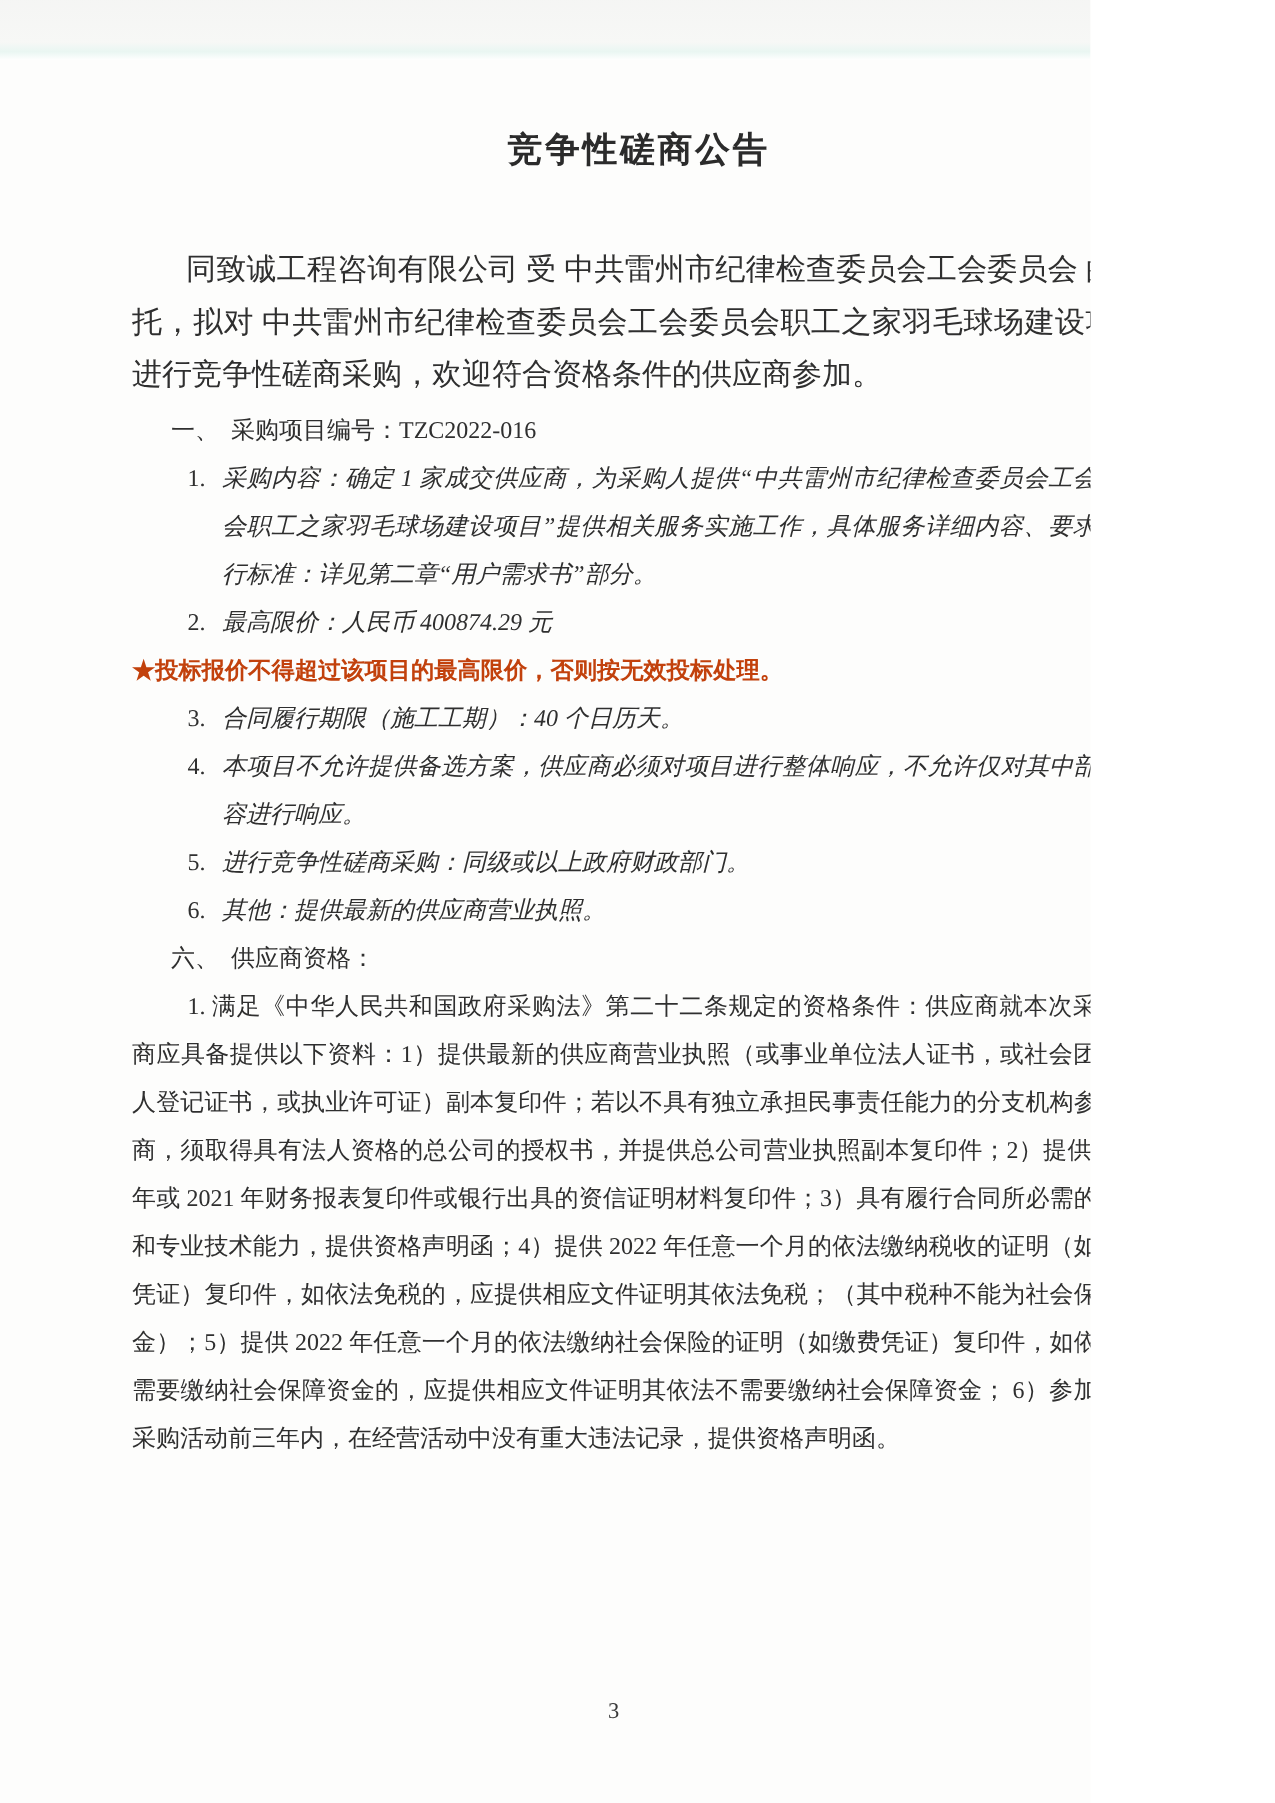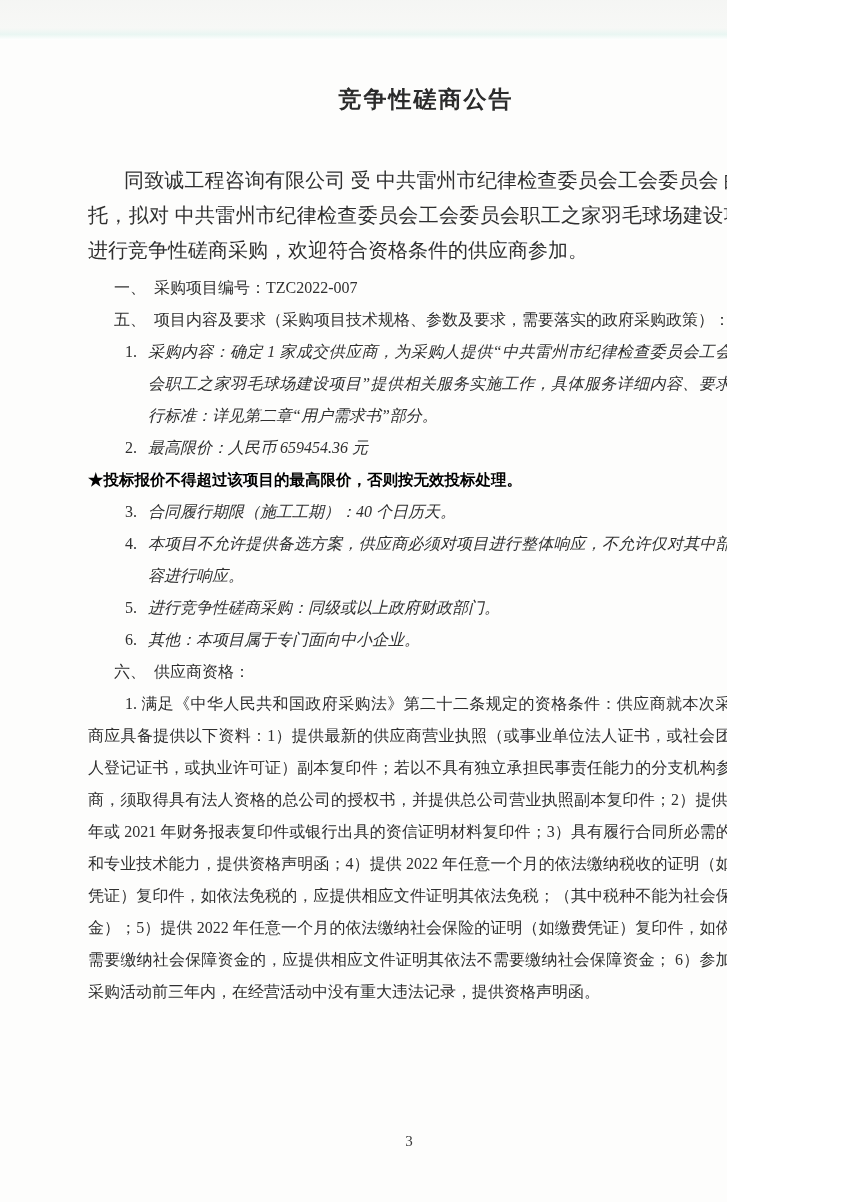--- a/index.html
+++ b/index.html
@@ -21,21 +21,21 @@
   }
   .intro {
     margin:0 0 4px; font-size:20px; line-height:35px;
     text-indent:36px; text-align:justify;
   }
   .l1 { font-size:16px; line-height:32px; padding-left:26px; }
   .l1 .num { display:inline-block; min-width:40px; }
   .sub { display:flex; font-size:16px; line-height:32px; }
   .sub .num { flex:0 0 23px; margin-left:37px; }
   .sub .txt { flex:1; text-align:justify;font-style:italic; }
-  .warning { margin:0; font-size:15.5px; font-weight:bold; line-height:32px; color:#000000; }
+  .warning { margin:0; font-size:15.5px; font-weight:bold; line-height:32px; color:#c2410c; }
   .para {
     margin:0; font-size:16px; line-height:32px;
     text-indent:37px; text-align:justify;
   }
   .pageno {
     position:absolute; bottom:52px; left:88px; width:676px;
     text-align:center; font-size:15px; color:#3a3a3a;
     transform:translateX(-17px);
   }
   .seal {
@@ -52,52 +52,49 @@
 
 <div class="page">
   <div class="scan-band"></div>
 
   <div class="content">
     <h1 class="title">竞争性磋商公告</h1>
 
     <p class="intro">同致诚工程咨询有限公司 受 中共雷州市纪律检查委员会工会委员会 的委托，拟对 中共雷州市纪律检查委员会工会委员会职工之家羽毛球场建设项目 进行竞争性磋商采购，欢迎符合资格条件的供应商参加。</p>
 
     <div class="l1">
-      <span class="num">一、</span><span>采购项目编号：TZC2022-007</span>
-    </div>
-    <div class="l1">
-      <span class="num">五、</span><span>项目内容及要求（采购项目技术规格、参数及要求，需要落实的政府采购政策）：</span>
+      <span class="num">一、</span><span>采购项目编号：TZC2022-016</span>
     </div>
 
     <div class="sub">
       <span class="num">1.</span>
       <div class="txt">采购内容：确定 1 家成交供应商，为采购人提供“中共雷州市纪律检查委员会工会委员会职工之家羽毛球场建设项目”提供相关服务实施工作，具体服务详细内容、要求及执行标准：详见第二章“用户需求书”部分。</div>
     </div>
     <div class="sub">
       <span class="num">2.</span>
-      <div class="txt">最高限价：人民币 659454.36 元</div>
+      <div class="txt">最高限价：人民币 400874.29 元</div>
     </div>
 
     <p class="warning">★投标报价不得超过该项目的最高限价，否则按无效投标处理。</p>
 
     <div class="sub">
       <span class="num">3.</span>
       <div class="txt">合同履行期限（施工工期）：40 个日历天。</div>
     </div>
     <div class="sub">
       <span class="num">4.</span>
       <div class="txt">本项目不允许提供备选方案，供应商必须对项目进行整体响应，不允许仅对其中部分内容进行响应。</div>
     </div>
     <div class="sub">
       <span class="num">5.</span>
       <div class="txt">进行竞争性磋商采购：同级或以上政府财政部门。</div>
     </div>
     <div class="sub">
       <span class="num">6.</span>
-      <div class="txt">其他：本项目属于专门面向中小企业。</div>
+      <div class="txt">其他：提供最新的供应商营业执照。</div>
     </div>
 
     <div class="l1">
       <span class="num">六、</span><span>供应商资格：</span>
     </div>
 
     <p class="para">1. 满足《中华人民共和国政府采购法》第二十二条规定的资格条件：供应商就本次采购磋商应具备提供以下资料：1）提供最新的供应商营业执照（或事业单位法人证书，或社会团体法人登记证书，或执业许可证）副本复印件；若以不具有独立承担民事责任能力的分支机构参与磋商，须取得具有法人资格的总公司的授权书，并提供总公司营业执照副本复印件；2）提供 2020 年或 2021 年财务报表复印件或银行出具的资信证明材料复印件；3）具有履行合同所必需的设备和专业技术能力，提供资格声明函；4）提供 2022 年任意一个月的依法缴纳税收的证明（如纳税凭证）复印件，如依法免税的，应提供相应文件证明其依法免税；（其中税种不能为社会保险基金）；5）提供 2022 年任意一个月的依法缴纳社会保险的证明（如缴费凭证）复印件，如依法不需要缴纳社会保障资金的，应提供相应文件证明其依法不需要缴纳社会保障资金； 6）参加政府采购活动前三年内，在经营活动中没有重大违法记录，提供资格声明函。</p>
   </div>
 
   <svg class="seal" viewBox="0 0 260 260" xmlns="http://www.w3.org/2000/svg">

